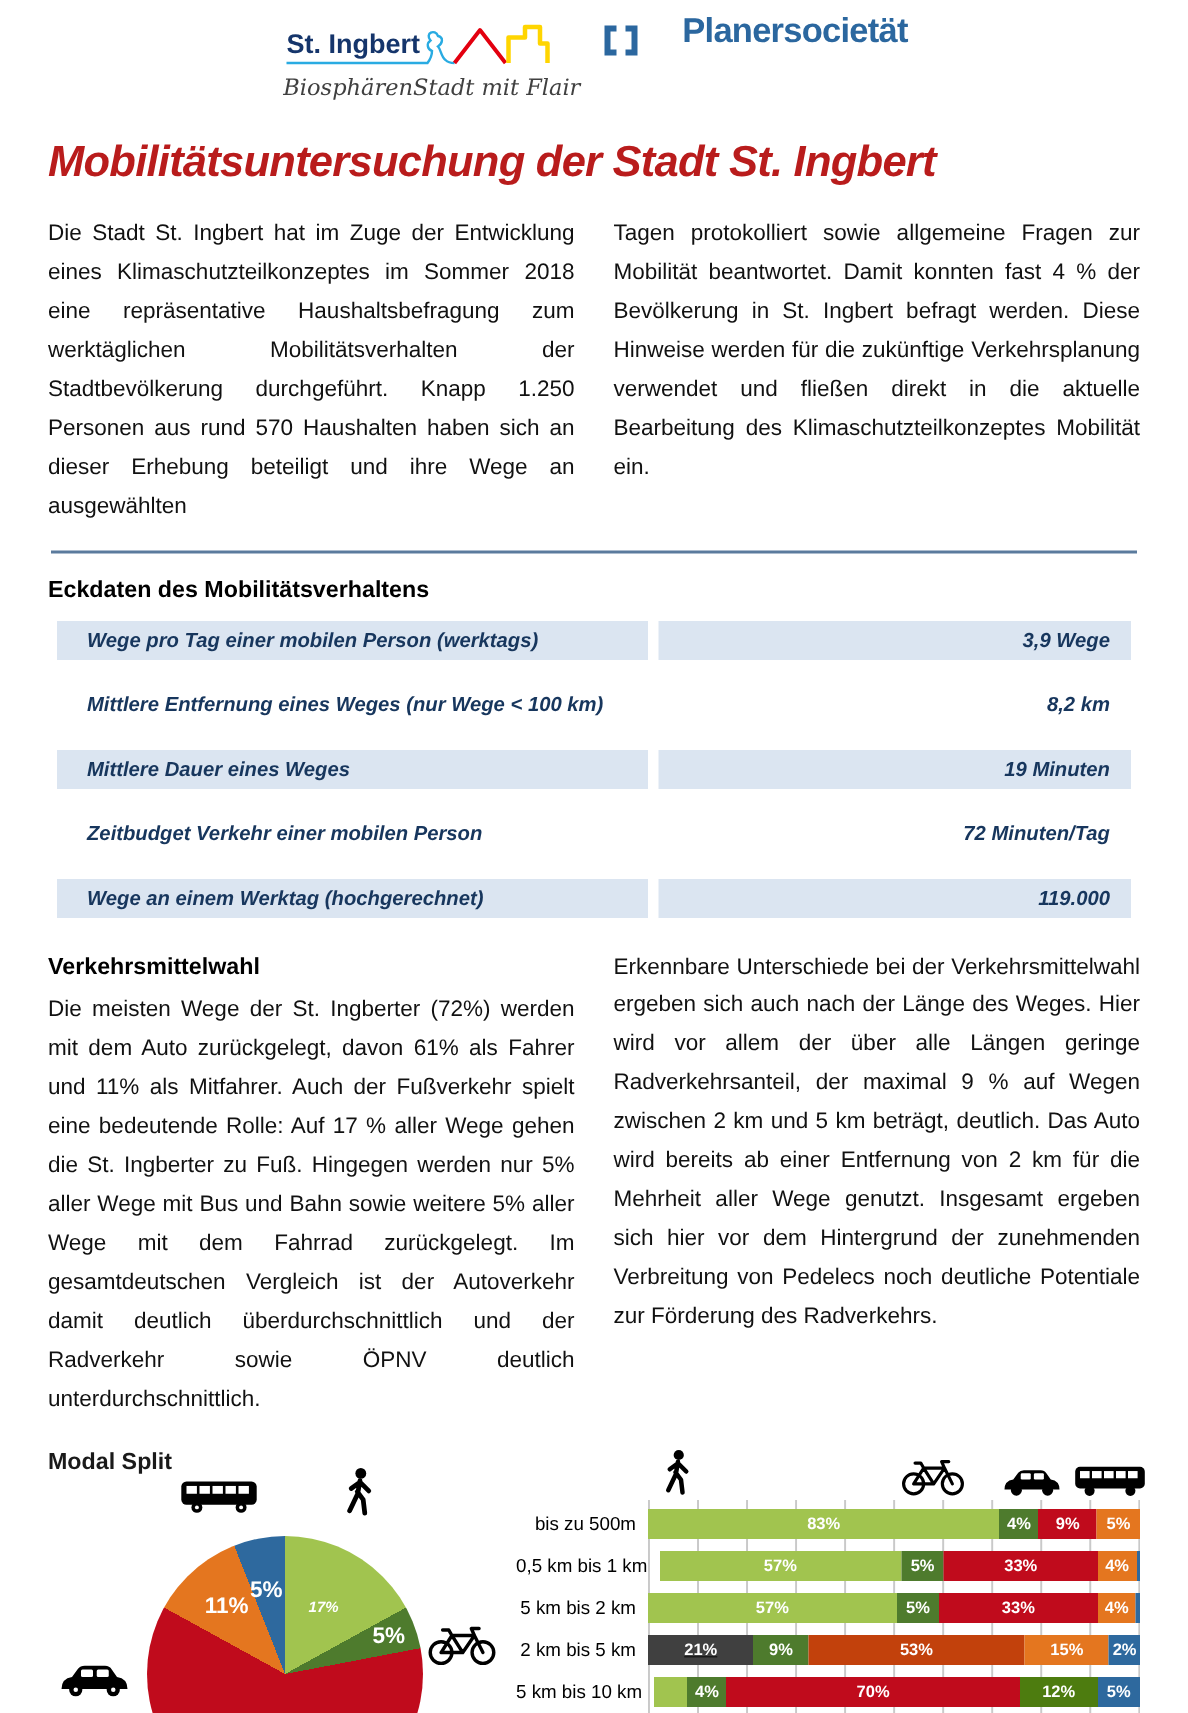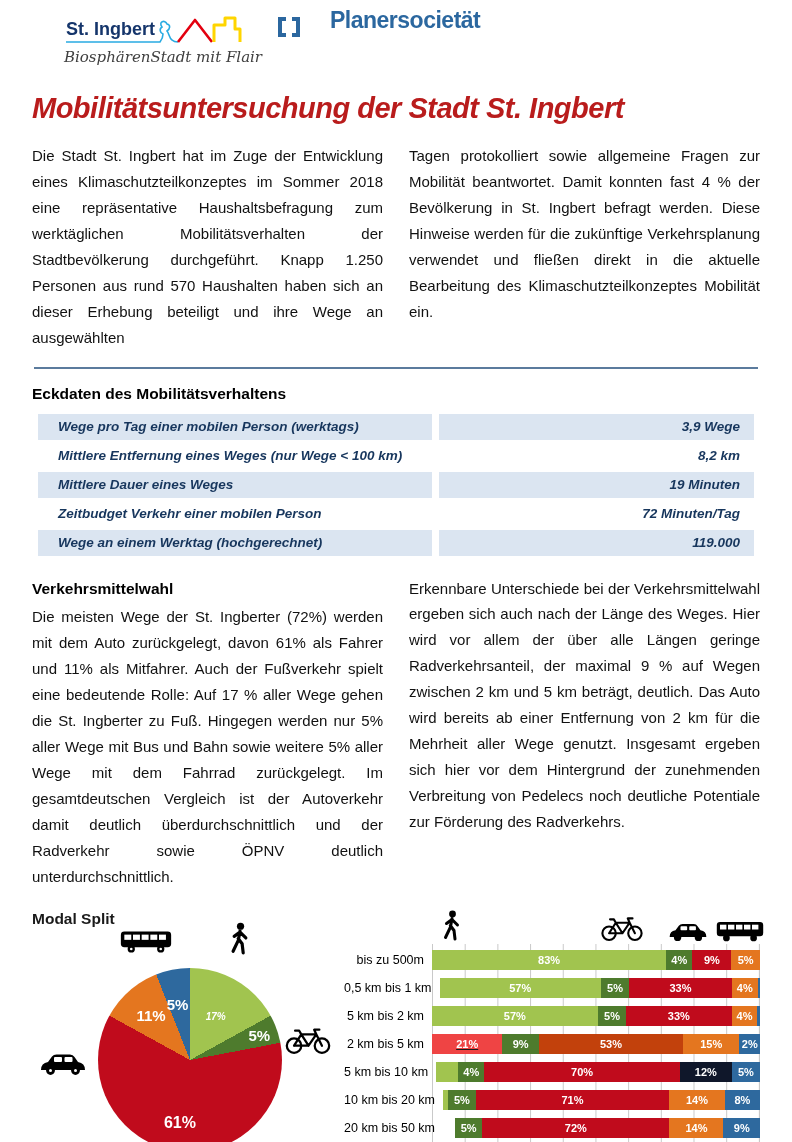--- a/index.html
+++ b/index.html
@@ -3,37 +3,37 @@
 <meta charset="utf-8">
 <style>
   * { margin:0; padding:0; box-sizing:border-box; }
   html,body { background:#ffffff; }
   .page {
     width:792px; height:1142px; background:#fff; overflow:hidden;
     padding:12px 32px 0 32px; position:relative;
     font-family:"Liberation Sans", sans-serif; color:#1a1a1a;
   }
   
-  .hdr { display:flex; justify-content:flex-start; align-items:flex-start; height:64px;margin-left:32px; }
+  .hdr { display:flex; justify-content:center; align-items:flex-start; height:64px;margin-left:32px; }
   .citylogo { width:210px; }
   .citylogo .tagline { font-family:"DejaVu Serif", serif; font-style:italic; color:#404040; font-size:15px; margin-top:-4px; }
   .planer { display:flex; flex-direction:row; align-items:flex-start; margin-right:30px; margin-top:2px; }
   .planer .pname { color:#2b679f; font-weight:bold; font-size:23px; margin-left:26px; margin-top:-7px; letter-spacing:-0.5px; }
   
   .title { font-size:29px; font-weight:bold; font-style:italic; color:#b91c1c; margin:16px 0 18px 0; letter-spacing:-0.5px; }
   
   .cols { display:flex; gap:26px; }
   .col { flex:1; font-size:15px; line-height:1.73; text-align:justify; color:#111; }
   .subhead { font-size:15.5px; font-weight:bold; color:#000; margin-bottom:2px; }
   
   .rule { border:none; border-top:2px solid #5b7b9d; margin:16px 2px 16px 2px; }
   
   .eck-head { font-size:15.5px; font-weight:bold; margin:0 0 11px 0; color:#000; }
   .etable { margin:0 6px; }
-  .trow { display:flex; height:26px; margin-bottom:3px; align-items:center; font-size:13.5px; font-style:italic; color:#17365d; }
+  .trow { display:flex; height:26px; margin-bottom:17px; align-items:center; font-size:13.5px; font-style:italic; color:#17365d; }
   .tlabel { flex:0 0 55%; padding-left:20px; font-weight:bold; height:100%; display:flex; align-items:center; }
   .tvalue { flex:1; margin-left:7px; text-align:right; padding-right:14px; font-weight:600; height:100%; display:flex; align-items:center; justify-content:flex-end; }
   .trow.band .tlabel, .trow.band .tvalue { background:#dbe5f1; }
   
   .modal { display:flex; margin-top:16px; }
   .modal-left { width:312px; position:relative; }
   .ms-head { font-size:15.5px; font-weight:bold; margin:4px 0 6px 0; }
   .piewrap { position:relative; width:312px; height:240px; }
   .pie { position:absolute; left:66px; top:34px; width:184px; height:184px; border-radius:50%; }
   .plabel { position:absolute; color:#fff; font-weight:bold; font-size:15px; transform:translate(-50%,-50%); white-space:nowrap; }
@@ -244,21 +244,21 @@
               </div>
               <div class="bseg" style="flex-grow: 4; background: rgb(228, 118, 31);">
                 <span class="bseglabel">4%</span>
               </div>
               <div class="bseg" style="flex-grow: 1; background: rgb(46, 105, 158);"></div>
             </div>
           </div>
           <div class="brow">
             <div class="bcat">2 km bis 5 km</div>
             <div class="bbar">
-              <div class="bseg" style="flex-grow: 21; background: #ef4444; text-decoration: underline;">
+              <div class="bseg" style="flex-grow: 21; background: #404040; text-decoration: underline;">
                 <span class="bseglabel">21%</span>
               </div>
               <div class="bseg" style="flex-grow: 9; background: rgb(78, 123, 45);">
                 <span class="bseglabel">9%</span>
               </div>
               <div class="bseg" style="flex-grow: 53; background: #c2410c;">
                 <span class="bseglabel">53%</span>
               </div>
               <div class="bseg" style="flex-grow: 15; background: rgb(228, 118, 31);">
                 <span class="bseglabel">15%</span>
@@ -271,21 +271,21 @@
           <div class="brow">
             <div class="bcat">5 km bis 10 km</div>
             <div class="bbar">
               <div class="bseg" style="flex-grow: 9; background: rgb(161, 196, 79);"></div>
               <div class="bseg" style="flex-grow: 4; background: rgb(78, 123, 45);">
                 <span class="bseglabel">4%</span>
               </div>
               <div class="bseg" style="flex-grow: 70; background: rgb(192, 11, 28);">
                 <span class="bseglabel">70%</span>
               </div>
-              <div class="bseg" style="flex-grow: 12; background: #0f172a;">
+              <div class="bseg" style="flex-grow: 12; background: #4d7c0f;">
                 <span class="bseglabel">12%</span>
               </div>
               <div class="bseg" style="flex-grow: 5; background: rgb(46, 105, 158);">
                 <span class="bseglabel">5%</span>
               </div>
             </div>
           </div>
           <div class="brow">
             <div class="bcat">10 km bis 20 km</div>
             <div class="bbar">

